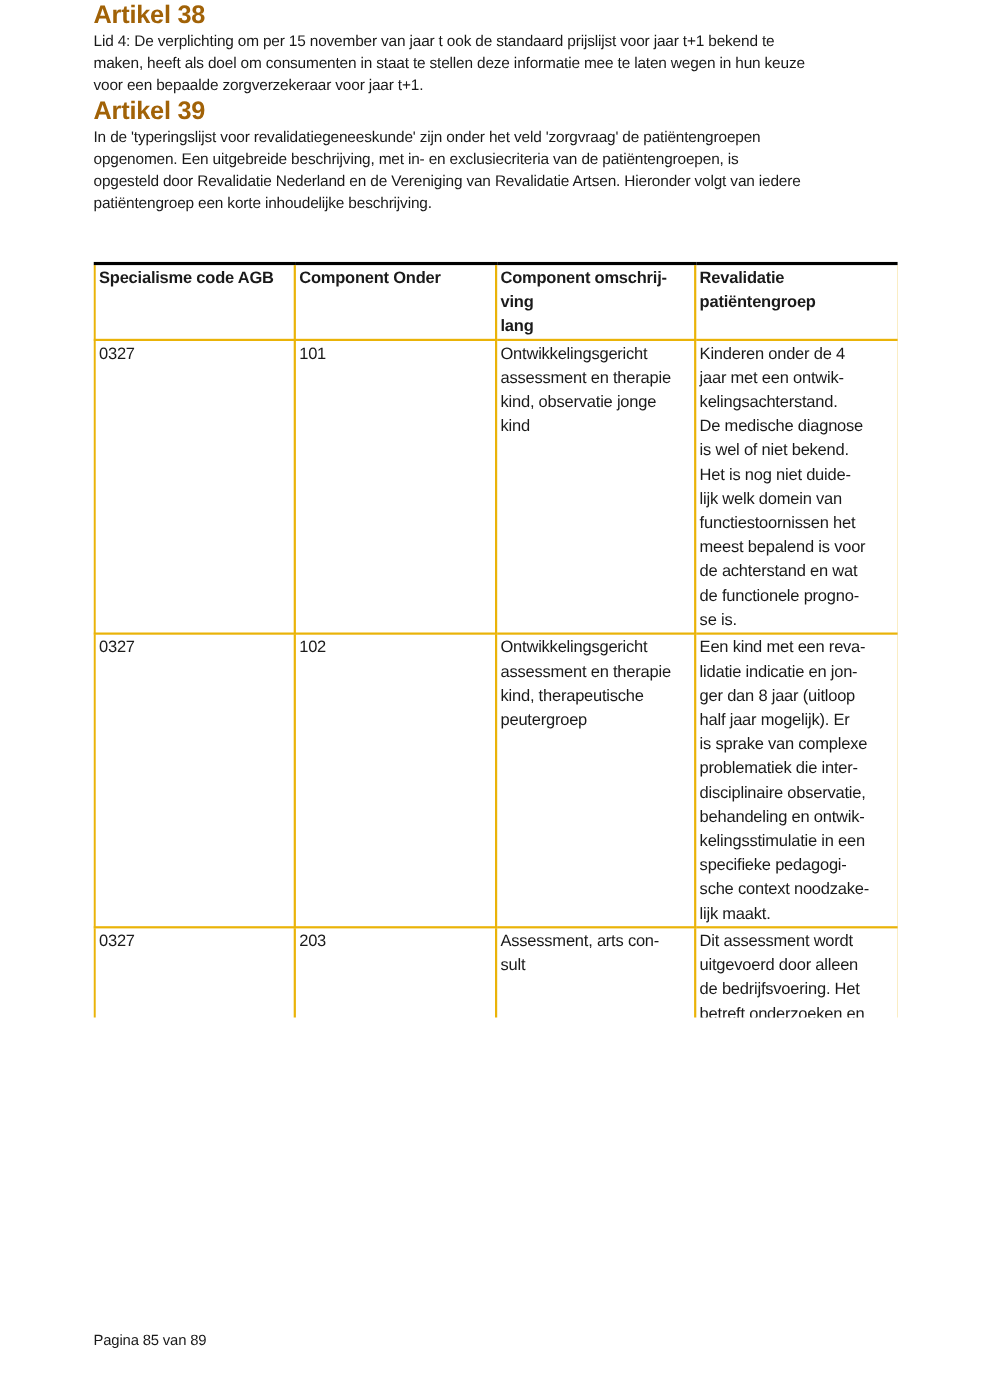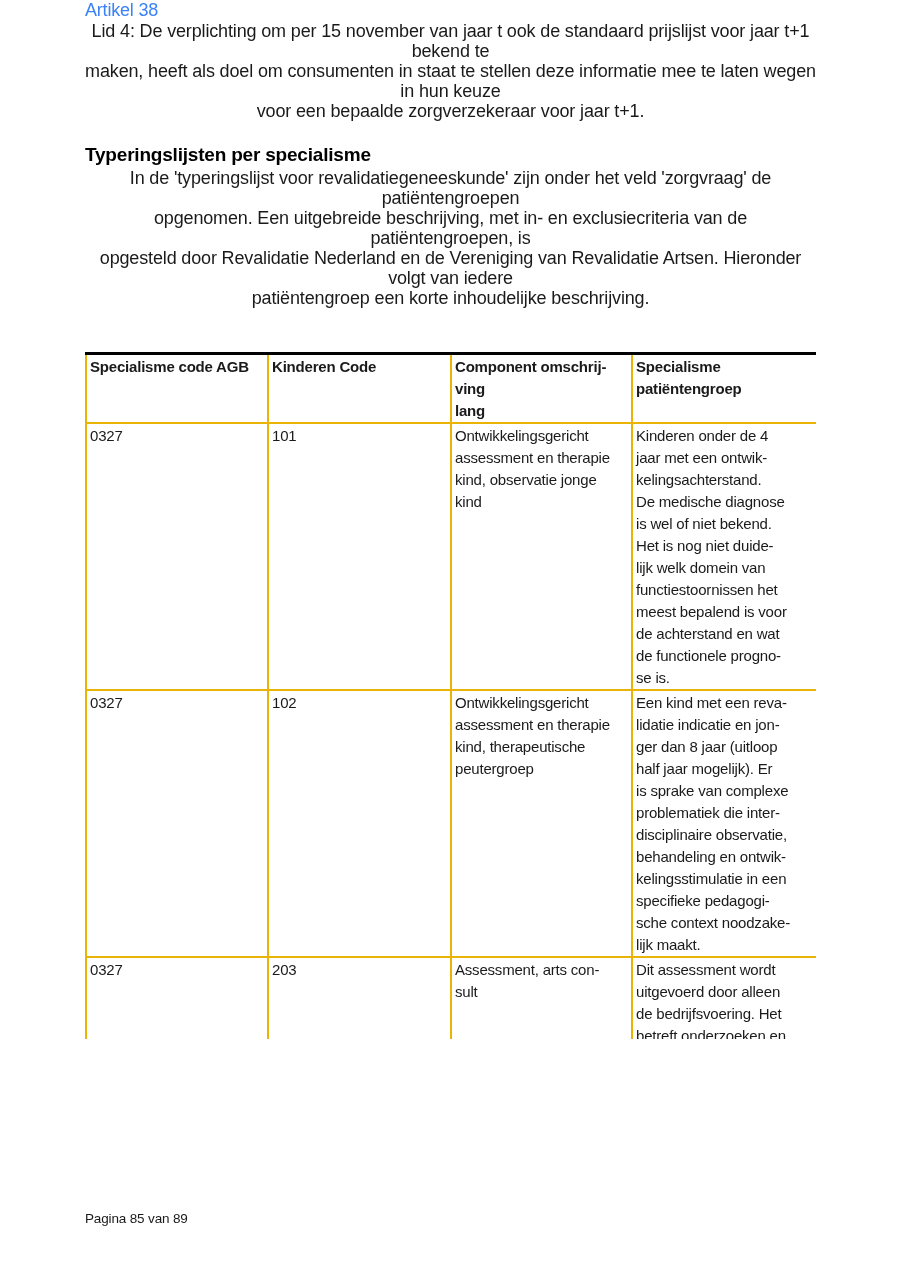--- a/index.html
+++ b/index.html
@@ -11,42 +11,41 @@
     position: relative;
     overflow: hidden;
   }
   .content {
     position: absolute;
     left: 85px;
     width: 731px;
     top: 0;
   }
   h1.artikel {
-    font-size: 18px;
-    font-weight: normal;
-    color: #3b82f6;
+    font-size: 23px;
+    font-weight: bold;
+    color: #a16207;
     margin: 0;
     letter-spacing: -0.2px;
   }
   .h-38 { margin-top: 107px; margin-bottom: 23px; }
   .h-39 { margin-top: 26px; margin-bottom: 2px; }
   h1.typering {
     font-size: 19px;
     font-weight: bold;
     color: #000;
     margin: 23px 0 2px 0;
     letter-spacing: -0.2px;
   }
   .para {
-    font-size: 18px;
+    font-size: 14px;
     line-height: 20px;
     white-space: pre-line;
     margin: 0;
     letter-spacing: -0.15px;
-    text-align: center;
   }
   .table-wrap {
     margin-top: 44px;
     height: 687px;
     overflow: hidden;
   }
   table.spec {
     border-collapse: collapse;
     table-layout: fixed;
     width: 731px;
@@ -84,43 +83,43 @@
 </head>
 <body>
 
 <div class="content">
 
   <h1 class="artikel h-38">Artikel 38</h1>
   <p class="para">Lid 4: De verplichting om per 15 november van jaar t ook de standaard prijslijst voor jaar t+1 bekend te
 maken, heeft als doel om consumenten in staat te stellen deze informatie mee te laten wegen in hun keuze
 voor een bepaalde zorgverzekeraar voor jaar t+1.</p>
 
+  <h1 class="artikel h-39">Artikel 39</h1>
 
-  <h1 class="typering">Typeringslijsten per specialisme</h1>
   <p class="para">In de 'typeringslijst voor revalidatiegeneeskunde' zijn onder het veld 'zorgvraag' de patiëntengroepen
 opgenomen. Een uitgebreide beschrijving, met in- en exclusiecriteria van de patiëntengroepen, is
 opgesteld door Revalidatie Nederland en de Vereniging van Revalidatie Artsen. Hieronder volgt van iedere
 patiëntengroep een korte inhoudelijke beschrijving.</p>
 
   <div class="table-wrap">
     <table class="spec">
       <colgroup>
         <col style="width:182px">
         <col style="width:183px">
         <col style="width:181px">
         <col style="width:185px">
       </colgroup>
       <thead>
         <tr>
           <th>Specialisme code AGB</th>
-          <th>Kinderen Code</th>
+          <th>Component Onder</th>
           <th>Component omschrij-
 ving
 lang</th>
-          <th>Specialisme
+          <th>Revalidatie
 patiëntengroep</th>
         </tr>
       </thead>
       <tbody>
         <tr class="row-tall">
           <td>0327</td>
           <td>101</td>
           <td>Ontwikkelingsgericht
 assessment en therapie
 kind, observatie jonge

